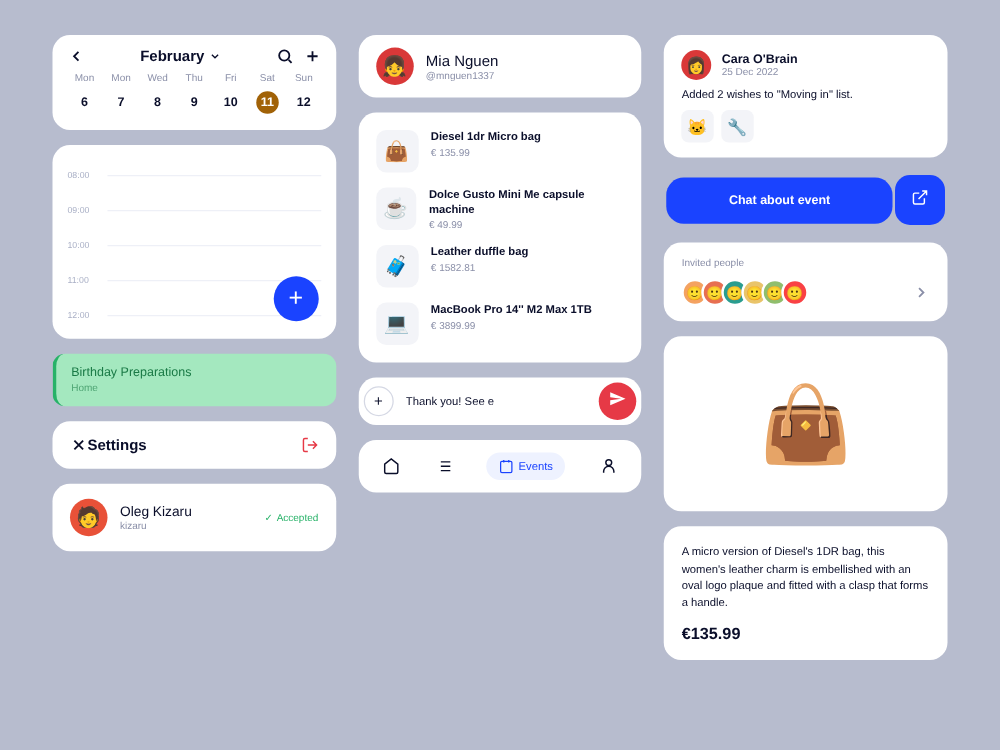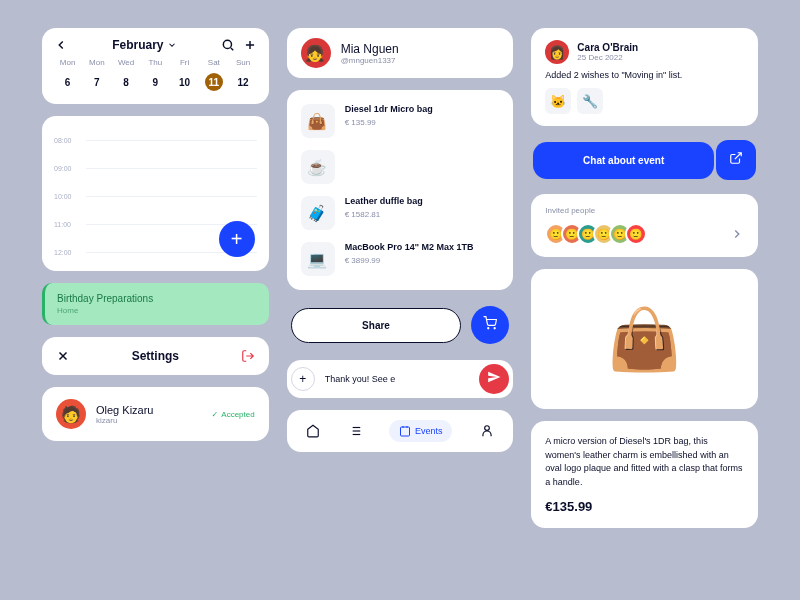--- a/index.html
+++ b/index.html
@@ -26,21 +26,21 @@
 .tlline{flex:1;height:1px;background:#eef0f7}
 .fab{position:absolute;right:14px;bottom:14px;width:36px;height:36px;border-radius:50%;background:#1a43ff;display:flex;align-items:center;justify-content:center;color:#fff;font-size:20px}
 
 
 .evchip{background:#a4e8bf;border-left:3px solid #27b268;border-radius:10px;padding:10px 12px}
 .evttl{font-size:10px;color:#1a7a46;font-weight:500}
 .evsub{font-size:8px;color:#4fa574;margin-top:2px}
 
 
 .setbar{display:flex;align-items:center;justify-content:space-between;padding:12px 14px}
-.setttl{font-weight:600;font-size:12px;color:#0a0e2a;flex:1;text-align:center}
+.setttl{font-weight:600;font-size:12px;color:#0a0e2a;flex:1;}
 
 
 .ucard{display:flex;align-items:center;gap:10px;padding:12px 14px}
 .avatar{width:30px;height:30px;border-radius:50%;background:#e85138;display:flex;align-items:center;justify-content:center;font-size:16px}
 .uname{font-size:11px;font-weight:400;color:#0a0e2a}
 .uhandle{font-size:8px;color:#8a8fa8}
 .badge{margin-left:auto;font-size:8px;color:#27b268;display:flex;align-items:center;gap:3px}
 
 
 .profile{display:flex;align-items:center;gap:10px;padding:10px 14px}
@@ -220,47 +220,41 @@
     <div class="card plist" id="plist">
         <div class="pitem">
           <div class="pimg">👜</div>
           <div>
             <div class="pname">Diesel 1dr Micro bag</div>
             <div class="pprice">€ 135.99</div>
           </div>
         </div>
         <div class="pitem">
           <div class="pimg">☕</div>
+          <div>
+            <div class="pname">Dolce Gusto Mini Me capsule machine</div>
+            <div class="pprice">€ 49.99</div>
+          </div>
         </div>
         <div class="pitem">
           <div class="pimg">🧳</div>
           <div>
             <div class="pname">Leather duffle bag</div>
             <div class="pprice">€ 1582.81</div>
           </div>
         </div>
         <div class="pitem">
           <div class="pimg">💻</div>
           <div>
             <div class="pname">MacBook Pro 14'' M2 Max 1TB</div>
             <div class="pprice">€ 3899.99</div>
           </div>
         </div>
       </div>
 
-    <div class="sharerow">
-      <div class="sharebtn">Share</div>
-      <div class="cartbtn">
-          <span class="cartico"><svg viewBox="0 0 24 24" fill="none" stroke="currentColor" stroke-width="2">
-              <circle cx="9" cy="21" r="1"></circle>
-              <circle cx="20" cy="21" r="1"></circle>
-              <path d="M1 1h4l2.68 13.39a2 2 0 002 1.61h9.72a2 2 0 002-1.61L23 6H6"></path>
-            </svg></span>
-        </div>
-    </div>
 
     <div class="card msgrow">
       <div class="plusbtn">+</div>
       <input class="msginput" value="Thank you! See e" style="">
       <div class="sendbtn">
           <span class="sendico"><svg viewBox="0 0 24 24" fill="currentColor">
               <path d="M2 21l21-9L2 3v7l15 2-15 2v7z"></path>
             </svg></span>
         </div>
     </div>

